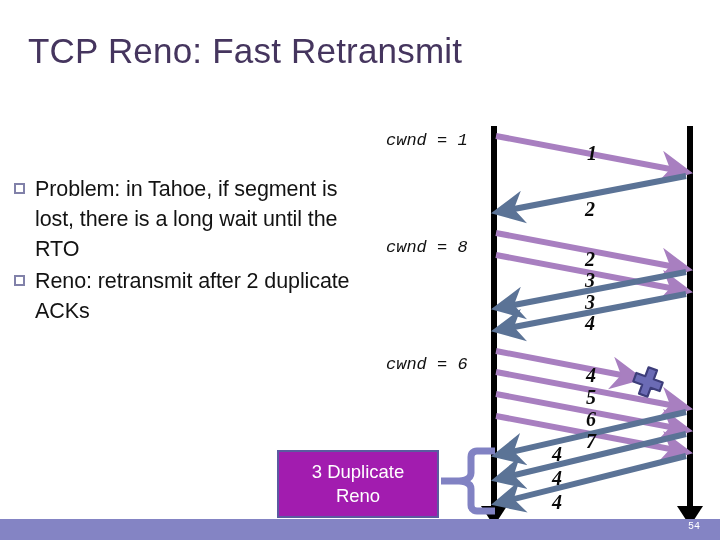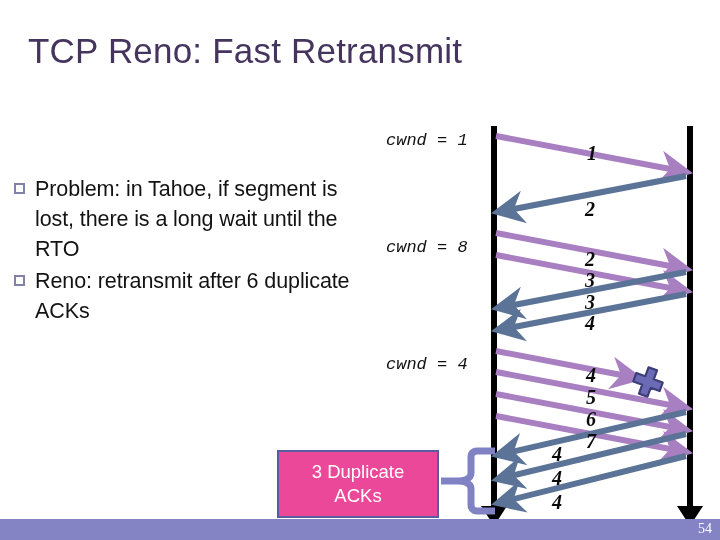--- a/index.html
+++ b/index.html
@@ -107,21 +107,21 @@
     font-weight:600;
     color:#0a0a0a;
     line-height:1;
   }
 
   
   #dup-box{
     position:absolute;
     left:277px; top:450px;
     width:162px; height:68px;
-    background:#ec4899;
+    background:#a21caf;
     border:2px solid #5b5ba0;
     box-sizing:border-box;
     display:flex;
     flex-direction:column;
     align-items:center;
     justify-content:center;
     color:#ffffff;
     font-size:18.5px;
     line-height:24px;
     text-align:center;
@@ -136,47 +136,47 @@
 
   
   #bottom-bar{
     position:absolute;
     left:0; top:519px;
     width:720px; height:21px;
     background:#8484c4;
   }
   #page-num{
     position:absolute;
-    right:8px; top:521px;
-    font-size:14px;
+    right:20px; top:521px;
+    font-size:10px;
     color:#ffffff;
-    font-family:Liberation Serif, serif;
+    font-family:Liberation Mono, monospace;
   }
 </style>
 </head>
 <body>
 
 <div id="slide">
 
   <div id="title">TCP Reno: Fast Retransmit</div>
 
   <div id="bullets">
     <div class="bullet-row">
       <span class="bullet-mark"></span>
       <span class="bullet-text">Problem: in Tahoe, if segment is lost, there is a long wait until the RTO</span>
     </div>
     <div class="bullet-row">
       <span class="bullet-mark"></span>
-      <span class="bullet-text">Reno: retransmit after 6 duplicate ACKs</span>
+      <span class="bullet-text">Reno: retransmit after 2 duplicate ACKs</span>
     </div>
   </div>
 
   <div class="cwnd" id="cwnd-1">cwnd = 1</div>
   <div class="cwnd" id="cwnd-2">cwnd = 8</div>
-  <div class="cwnd" id="cwnd-4">cwnd = 4</div>
+  <div class="cwnd" id="cwnd-4">cwnd = 6</div>
 
   <div class="timeline" id="timeline-left"></div>
   <div class="timeline-head" id="timeline-left-head"></div>
   <div class="timeline" id="timeline-right"></div>
   <div class="timeline-head" id="timeline-right-head"></div>
 
   <svg id="diagram" viewBox="0 0 720 540">
     <defs>
       <marker id="mkR" markerWidth="6" markerHeight="6" refX="4.4" refY="3" orient="auto">
         <path d="M0,0.25 L5.6,3 L0,5.75 L1.7,3 Z" fill="#a87fc0"></path>
@@ -233,19 +233,19 @@
   <div class="arrow-num" style="left:552px;top:468px;">4</div>
   <div class="arrow-num" style="left:552px;top:492px;">4</div>
 
   <svg id="brace" viewBox="0 0 58 72">
     <path d="M0,36 L18,36 M18,36 L18,36 M18,36 C18,36 30,36 30,28 L30,12 C30,6 36,6 36,6 L54,6
              M18,36 C18,36 30,36 30,44 L30,60 C30,66 36,66 36,66 L54,66" fill="none" stroke="#8182c3" stroke-width="7" stroke-linecap="butt" stroke-linejoin="round"></path>
   </svg>
 
   <div id="dup-box">
     <span>3 Duplicate</span>
-    <span>ACKs</span>
+    <span>Reno</span>
   </div>
 
   <div id="bottom-bar"></div>
   <div id="page-num">54</div>
 
 </div>
 
 </body></html>

